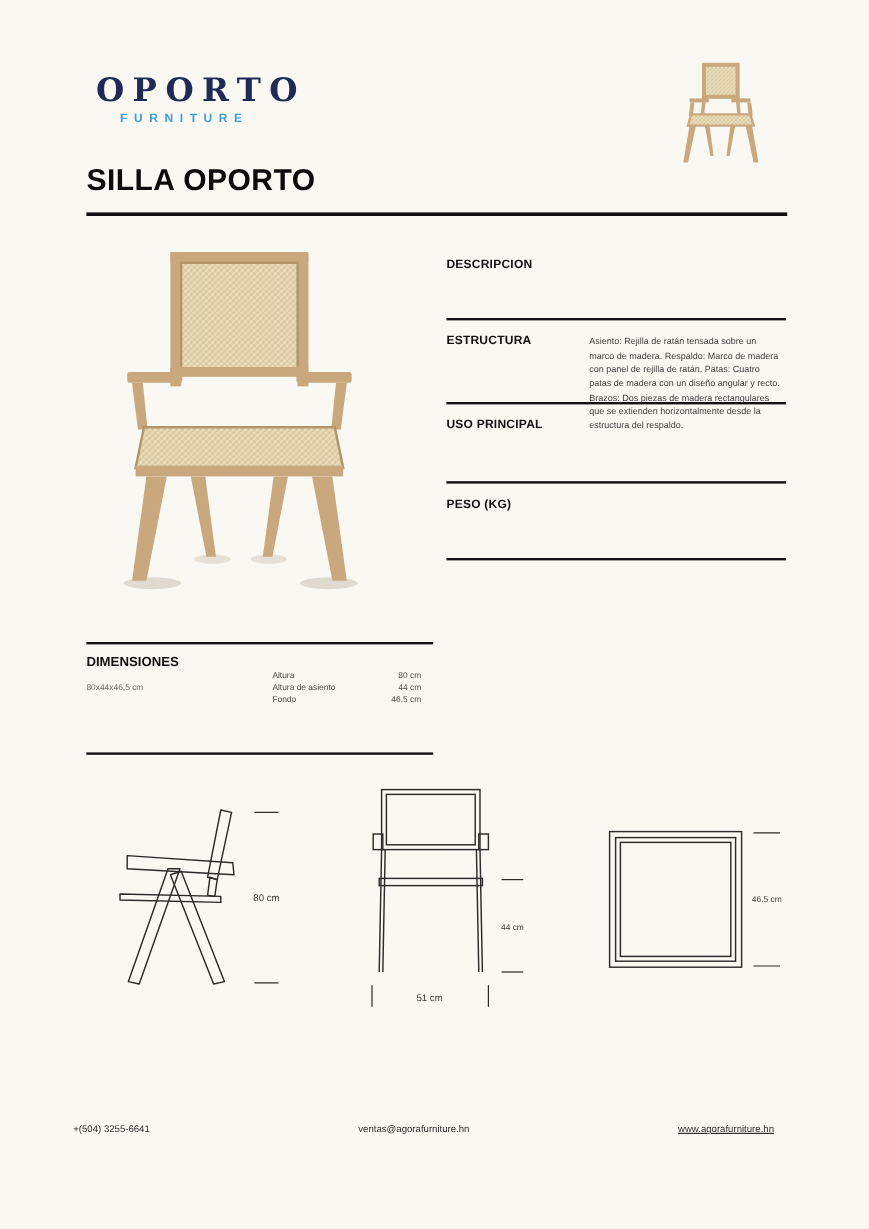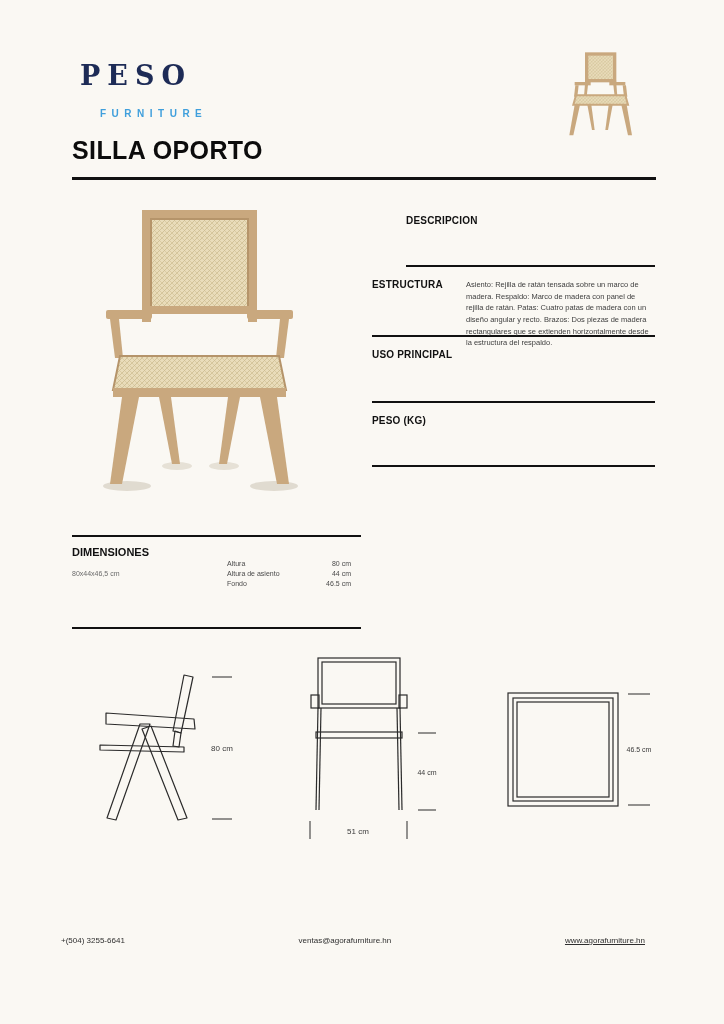--- a/index.html
+++ b/index.html
@@ -19,21 +19,21 @@
   
   .logo { position: absolute; left: 80px; top: 60px; }
   .brand-name {
     font-family: "DejaVu Serif", serif;
     font-weight: bold;
     font-size: 27px;
     letter-spacing: 7px;
     color: #1d2b56;
   }
   .brand-tagline {
-    margin-top: 17px;
+    margin-top: 3px;
     padding-left: 20px;
     font-size: 10px;
     font-weight: bold;
     letter-spacing: 5.5px;
     color: #3f9fdc;
   }
   .mini-chair { position: absolute; left: 552px; top: 50px; width: 96px; height: 88px; }
 
   .page-title {
     position: absolute; left: 72px; top: 136px;
@@ -42,22 +42,22 @@
   .title-rule { position: absolute; left: 72px; top: 177px; width: 584px; height: 3px; background: #111; }
 
   
   .product-image { position: absolute; left: 82px; top: 198px; width: 235px; height: 305px; }
 
   
   .spec-col { position: absolute; left: 372px; top: 203px; width: 283px; }
   .spec-row { display: flex; align-items: flex-start; padding-top: 12px; border-bottom: 2px solid #111; position: relative; }
   .spec-row .spec-label { width: 94px; flex: none; font-size: 10px; font-weight: bold; letter-spacing: 0.2px; }
   .spec-row .spec-text { flex: 1; font-size: 7.5px; line-height: 1.55; color: #3e3e3e; padding-right: 2px; }
-  .row-descripcion { height: 64px; margin-left: 34px; }
-  .row-estructura  { height: 70px; }
+  .row-descripcion { height: 64px; }
+  .row-estructura  { height: 70px; gap: 25px; }
   .row-uso         { height: 66px; }
   .row-peso        { height: 64px; }
   .row-colores     { height: 158px; border-bottom: 2px solid #111; }
   .color-thumbs { position: absolute; left: 18px; top: 42px; display: flex; align-items: flex-end; gap: 14px; }
   .chair-thumb-sm { width: 42px; height: 56px; }
   .chair-thumb-lg { width: 50px; height: 64px; }
 
   
   .dim-rule-top    { position: absolute; left: 72px; top: 535px; width: 289px; height: 2px; background: #111; }
   .dim-rule-bottom { position: absolute; left: 72px; top: 627px; width: 289px; height: 2px; background: #111; }
@@ -106,21 +106,21 @@
         <polygon points="14,68 88,68 92,82 10,82" fill="url(#canepat)" stroke="currentColor" stroke-width="3"></polygon>
         <polygon points="12,82 4,128 10,128 20,82" fill="currentColor"></polygon>
         <polygon points="90,82 98,128 92,128 82,82" fill="currentColor"></polygon>
         <polygon points="31,82 38,120 42,120 37,82" fill="currentColor"></polygon>
         <polygon points="69,82 62,120 58,120 63,82" fill="currentColor"></polygon>
       </symbol>
     </defs>
   </svg>
 
   <div class="logo">
-    <div class="brand-name">PESO</div>
+    <div class="brand-name">OPORTO</div>
     <div class="brand-tagline">FURNITURE</div>
   </div>
 
   <svg class="mini-chair" viewBox="0 0 100 132" color="#c9a87e">
     <use href="#chair-sym"></use>
   </svg>
 
   <div class="page-title">SILLA OPORTO</div>
   <div class="title-rule"></div>
 

